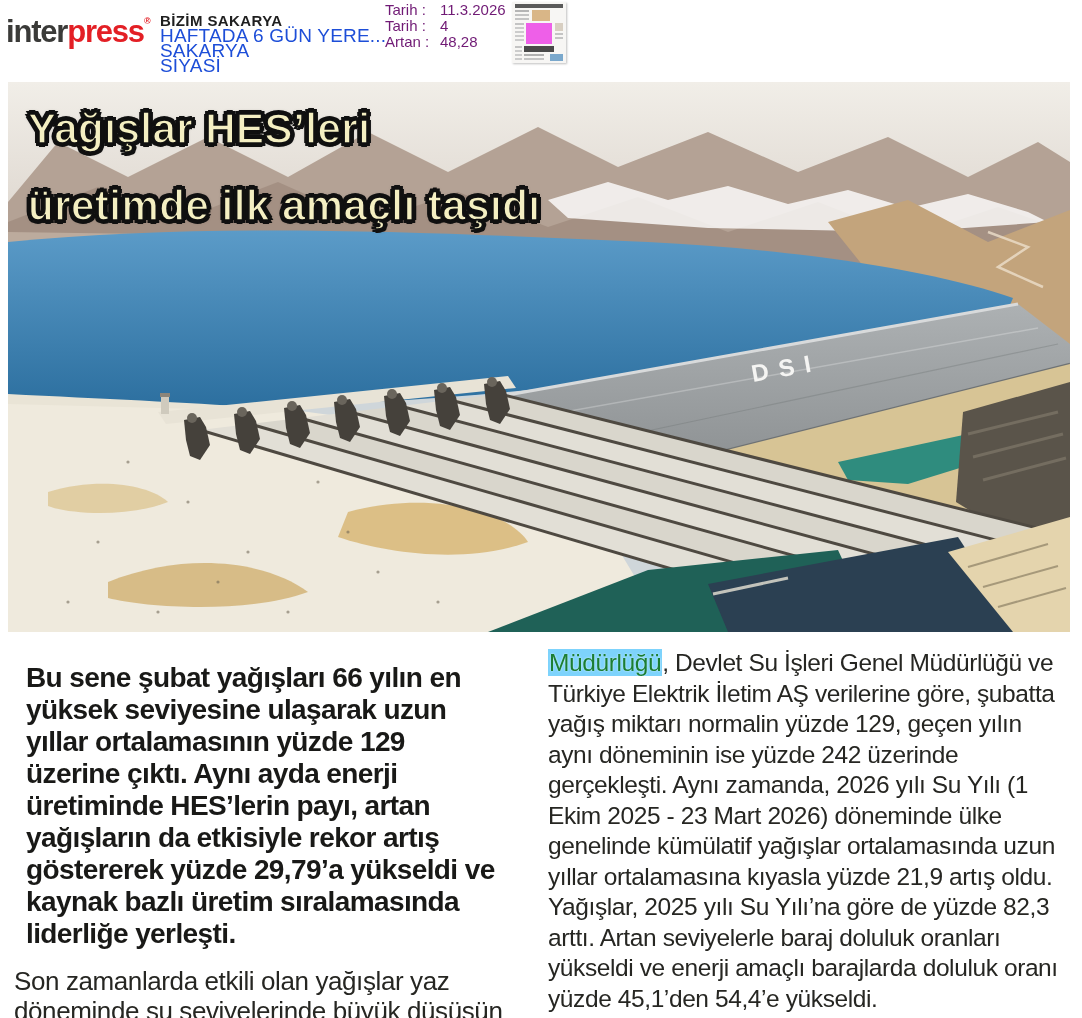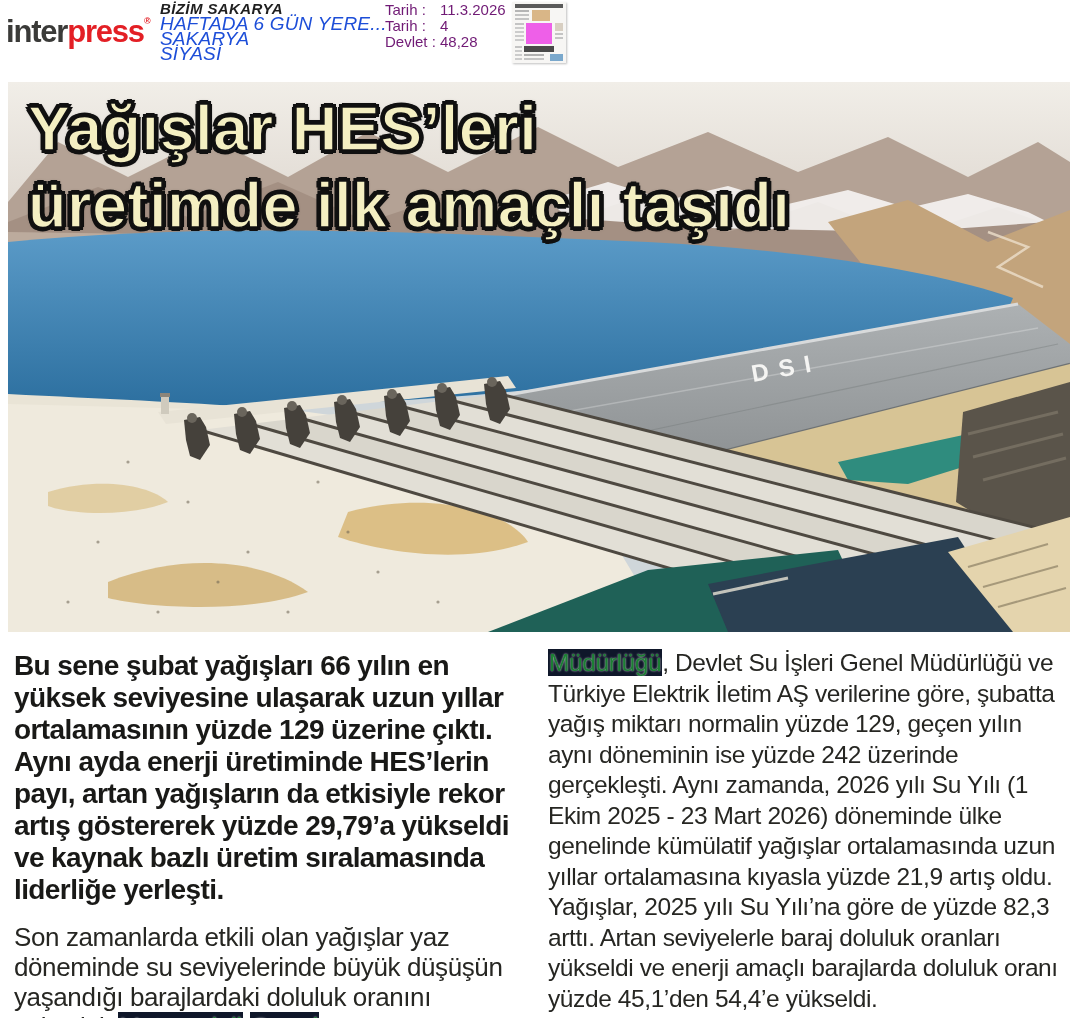--- a/index.html
+++ b/index.html
@@ -5,45 +5,45 @@
   html,body{margin:0;padding:0;background:#ffffff;}
   body{font-family:"Liberation Sans",sans-serif;-webkit-font-smoothing:antialiased;}
   .page{position:relative;width:1082px;height:1018px;background:#ffffff;overflow:hidden;}
 
   
   .hdr{position:absolute;left:0;top:0;width:1082px;height:80px;background:#ffffff;}
   .logo{position:absolute;left:6px;top:16px;font-size:31px;font-weight:bold;letter-spacing:-1.2px;line-height:31px;}
   .logo .p1{color:#3a3a38;}
   .logo .p2{color:#e31f25;}
   .logo sup{font-size:9px;color:#e31f25;vertical-align:top;line-height:10px;}
-  .pub{position:absolute;left:160px;top:1px;line-height:15px;font-style:italic;}
+  .pub{position:absolute;left:160px;top:13px;line-height:15px;}
   .pub .name{font-size:15px;font-weight:bold;color:#1f1f1f;letter-spacing:.4px;}
   .pub .sub{font-size:19px;color:#1d4ed8;letter-spacing:.2px;}
   .meta{position:absolute;left:385px;top:2px;font-size:15px;color:#701a75;line-height:16px;}
   .meta .row{display:flex;}
   .meta .lbl{width:55px;}
   .thumb{position:absolute;left:512px;top:2px;width:54px;height:61px;background:#fbfbfb;
          box-shadow:1px 1px 2px rgba(0,0,0,.25);}
 
   
   .photo{position:absolute;left:8px;top:82px;width:1062px;height:550px;overflow:hidden;background:#cfd6da;}
   .photo svg{display:block;}
-  .headline{position:absolute;left:20px;top:8px;font-weight:bold;font-size:63px;line-height:77px;
+  .headline{position:absolute;left:20px;top:8px;font-weight:bold;font-size:42px;line-height:77px;
             letter-spacing:.5px;color:#f4efc2;-webkit-text-stroke:1.5px #101010;
             text-shadow:-3px -3px 0 #101010,3px -3px 0 #101010,-3px 3px 0 #101010,3px 3px 0 #101010,
                         -4px 0 0 #101010,4px 0 0 #101010,0 -4px 0 #101010,0 4px 0 #101010,0 0 5px #101010;
             white-space:nowrap;}
 
   
   .colL{position:absolute;left:14px;top:650px;width:502px;}
   .colR{position:absolute;left:548px;top:648px;width:518px;}
-  .lead{font-size:28px;line-height:32px;font-weight:bold;color:#191917;letter-spacing:-.6px;margin:0;}
+  .lead{font-size:28px;line-height:32px;font-weight:bold;color:#191917;letter-spacing:-.6px;margin:12px;}
   .para{font-size:26px;line-height:30px;color:#262622;letter-spacing:-.4px;margin:16px 0 0 0;}
   .paraR{font-size:24.5px;line-height:30.5px;color:#262622;letter-spacing:-.4px;margin:0;}
-  mark.hl{background:#0f172a;color:#1b7e33;text-shadow:0 0 2px rgba(255,255,255,.85);padding:0 1px;}
+  mark.hl{background:#7dd3fc;color:#1b7e33;text-shadow:0 0 2px rgba(255,255,255,.85);padding:0 1px;}
 </style>
 </head>
 <body>
 
 <div class="page">
 
   <div class="hdr">
     <div class="logo">
       <span class="p1">inter</span><span class="p2">press</span><sup>®</sup>
     </div>
@@ -58,21 +58,21 @@
     <div class="meta">
       <div class="row">
         <span class="lbl">Tarih :</span>
         <span>11.3.2026</span>
       </div>
       <div class="row">
         <span class="lbl">Tarih :</span>
         <span>4</span>
       </div>
       <div class="row">
-        <span class="lbl">Devlet :</span>
+        <span class="lbl">Artan :</span>
         <span>48,28</span>
       </div>
     </div>
 
     <div class="thumb">
       <svg width="54" height="61" viewBox="0 0 54 61">
         <rect x="0" y="0" width="54" height="61" fill="#f7f6f4"></rect>
         <rect x="3" y="2" width="48" height="4" fill="#5a5a5a"></rect>
         <rect x="20" y="8" width="18" height="11" fill="#d9b687"></rect>
         <rect x="3" y="8" width="14" height="2" fill="#b5b5b5"></rect>

